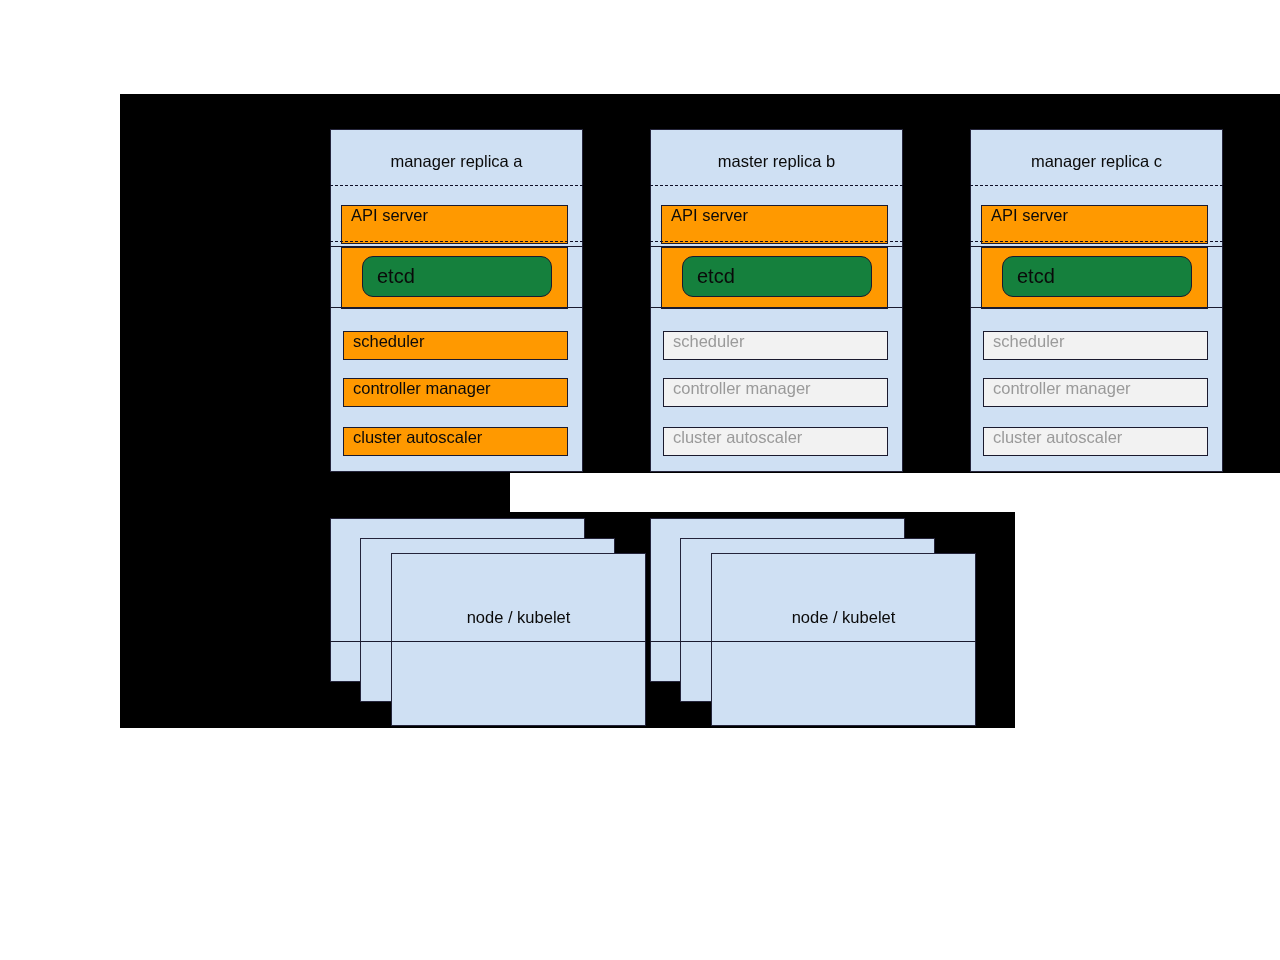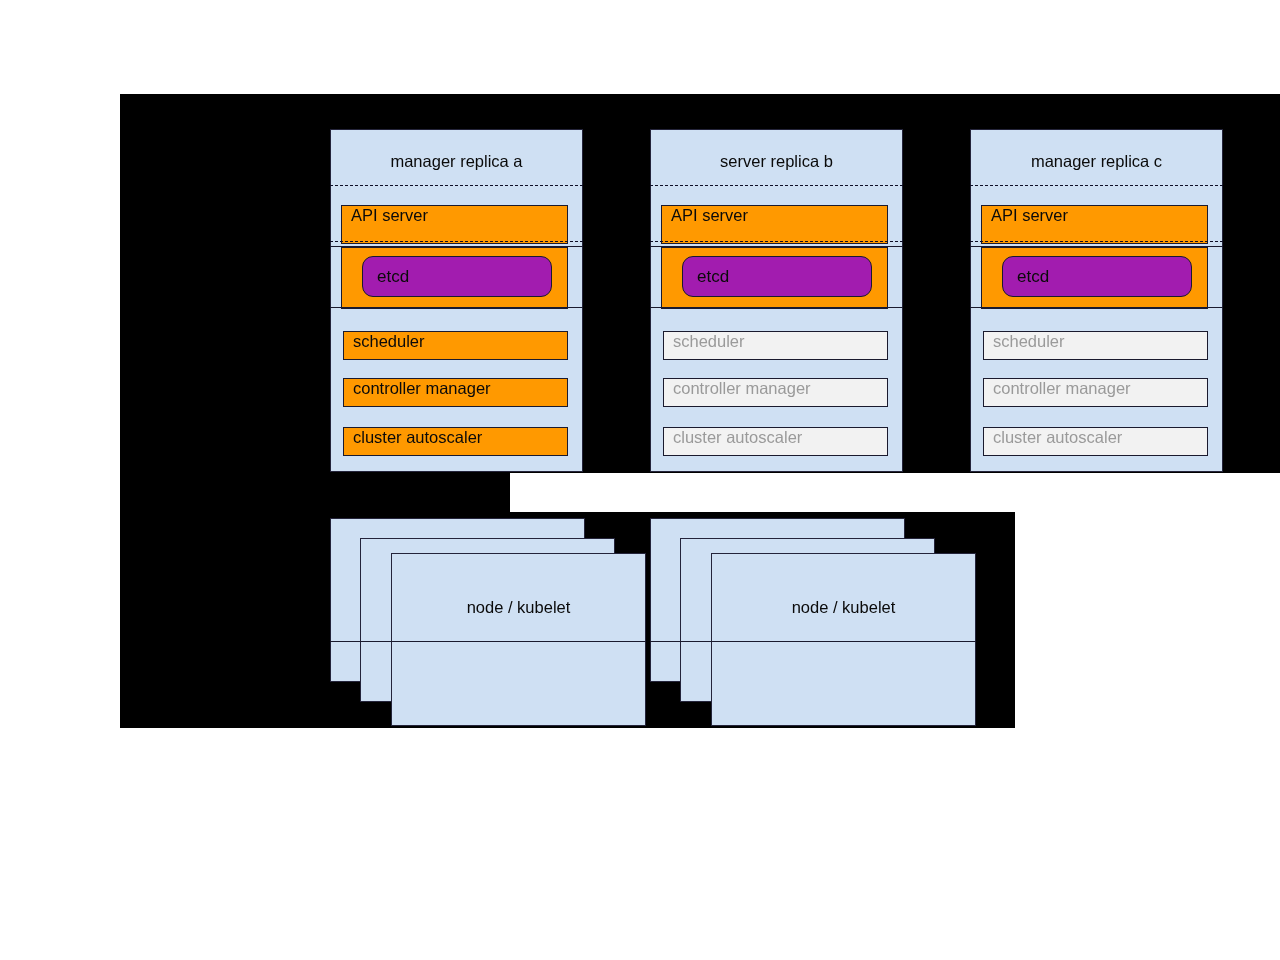--- a/index.html
+++ b/index.html
@@ -72,27 +72,27 @@
 
   .etcd-pod {
     position: absolute;
     box-sizing: border-box;
     background: #ff9900;
     border: 1px solid #1a1a2e;
   }
   .etcd-box {
     position: absolute;
     box-sizing: border-box;
-    background: #a21caf;
+    background: #15803d;
     border: 1px solid #1a1a2e;
     border-radius: 11px;
     display: flex;
     align-items: center;
     padding-left: 14px;
-    font-size: 17px;
+    font-size: 20px;
     color: #0a0a0a;
   }
 
   
   .dashline {
     position: absolute;
     height: 0;
     border-top: 1.4px dashed #0e0e26;
   }
   .solidline {
@@ -105,37 +105,38 @@
     position: absolute;
     box-sizing: border-box;
     background: #cfe0f3;
     border: 1px solid #24243a;
   }
   .node-label {
     position: absolute;
     font-size: 16.5px;
     color: #0a0a0a;
     white-space: nowrap;
+    margin-top: 10px;
   }
 </style>
 </head>
 <body>
 
 <div id="canvas">
 
   <div class="backdrop" style="left:120px; top:94px; width:1160px; height:379px;"></div>
   <div class="backdrop" style="left:120px; top:473px; width:390px; height:255px;"></div>
   <div class="backdrop" style="left:510px; top:512px; width:505px; height:216px;"></div>
 
   <div class="replica box" style="left:330px; top:129px; width:253px; height:343px;">
     <div class="replica-title">manager replica a</div>
   </div>
 
   <div class="replica box" style="left:650px; top:129px; width:253px; height:343px;">
-    <div class="replica-title">server replica b</div>
+    <div class="replica-title">master replica b</div>
   </div>
 
   <div class="replica box" style="left:970px; top:129px; width:253px; height:343px;">
     <div class="replica-title">manager replica c</div>
   </div>
 
   <div class="dashline" style="left:330px; top:185px; width:253px;"></div>
   <div class="dashline" style="left:650px; top:185px; width:253px;"></div>
   <div class="dashline" style="left:970px; top:185px; width:253px;"></div>
 

